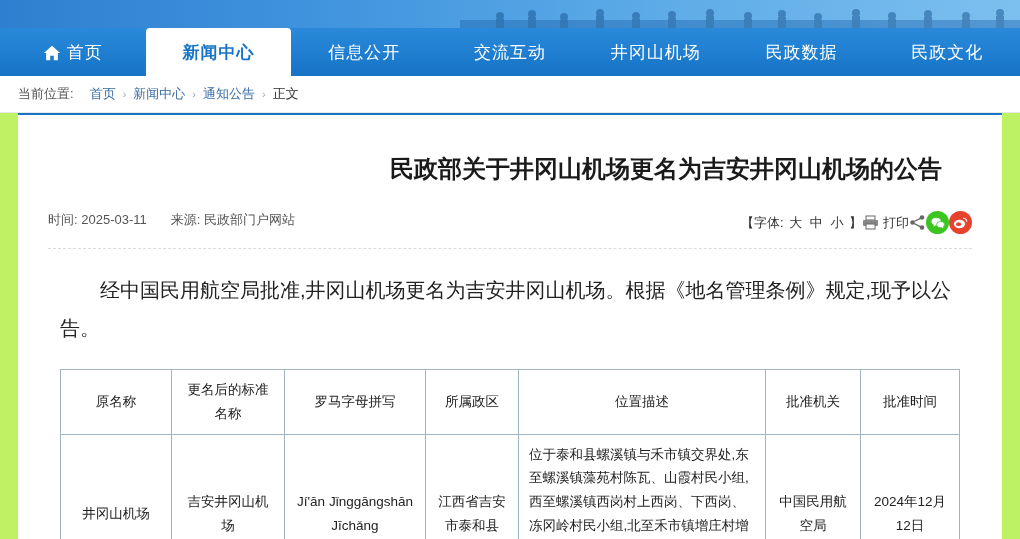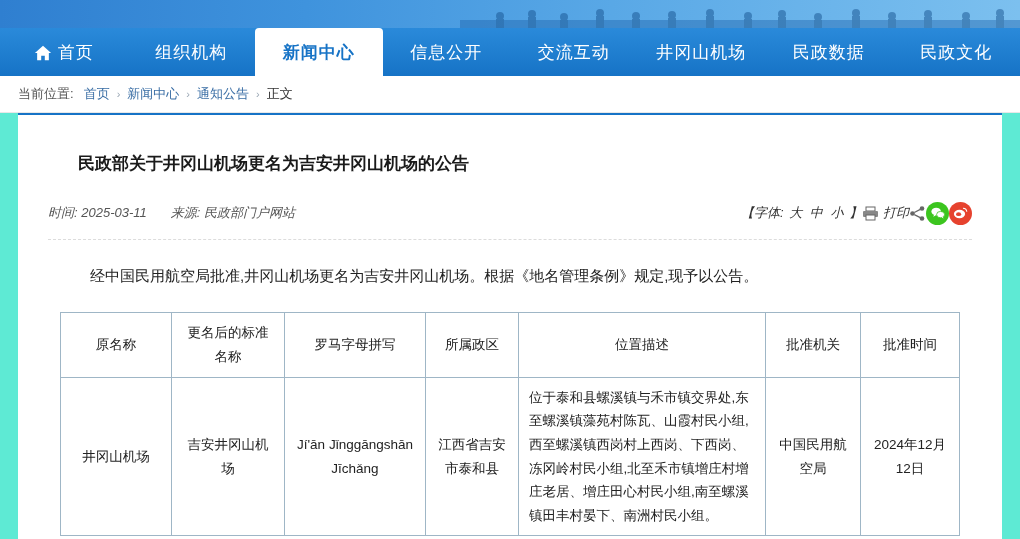--- a/index.html
+++ b/index.html
@@ -11,21 +11,21 @@
     height: 539px;
     overflow: hidden;
     font-family: "Liberation Sans", sans-serif;
     background: #ffffff;
     color: #333;
   }
   .page {
     position: relative;
     width: 1020px;
     height: 539px;
-    background: #5eead4;
+    background: #bef264;
   }
 
   
   .banner {
     position: relative;
     height: 28px;
     background: linear-gradient(to right, #2f7fd0 0%, #3f93dd 30%, #59a8e6 60%, #7cc0ef 100%);
     overflow: hidden;
   }
   .banner-deco {
@@ -79,21 +79,21 @@
     display: flex;
     align-items: center;
     padding-left: 18px;
     font-size: 13px;
     color: #555;
     background: #ffffff;
     border-bottom: 1px solid #e8e8e8;
   }
   .crumb-bar .label {
     color: #555;
-    margin-right: 10px;
+    margin-right: 16px;
   }
   .crumb-link {
     color: #3a6ea5;
     text-decoration: none;
     cursor: pointer;
   }
   .crumb-sep {
     margin: 0 7px;
     color: #9aa7b4;
     font-size: 11px;
@@ -103,37 +103,36 @@
   }
 
   
   .content {
     margin: 0 18px;
     border-top: 2px solid #1673c6;
     background: #ffffff;
     padding: 0 0 10px 0;
   }
   .article-title {
-    text-align: left;
-    font-size: 17px;
+    text-align: right;
+    font-size: 24px;
     font-weight: bold;
     color: #1a1a1a;
     margin: 38px 60px 0 60px;
     line-height: 1.35;
   }
 
   .meta-row {
     display: flex;
-    align-items: center;
+    align-items: flex-start;
     margin: 26px 30px 0 30px;
     font-size: 13px;
     color: #555;
     position: relative;
     padding-bottom: 14px;
-    font-style: italic;
   }
   .meta-left {
     display: flex;
     gap: 24px;
   }
   .meta-right {
     margin-left: auto;
     display: flex;
     align-items: center;
   }
@@ -174,21 +173,21 @@
     background: #e6422e;
   }
 
   .divider {
     border-top: 1px dashed #dcdcdc;
     margin: 0 30px;
   }
 
   .body-text {
     margin: 22px 42px 0 42px;
-    font-size: 15px;
+    font-size: 20px;
     line-height: 1.9;
     color: #222;
     text-indent: 2em;
   }
 
   
   table.info {
     margin: 22px 42px 0 42px;
     border-collapse: collapse;
     width: calc(100% - 84px);
@@ -266,23 +265,20 @@
 
   <div class="nav">
     <div class="nav-item home">
       <span class="home-icon">
         <svg viewBox="0 0 20 20" width="18" height="18">
           <path d="M10 2 L19 10 L16.5 10 L16.5 18 L12 18 L12 13 L8 13 L8 18 L3.5 18 L3.5 10 L1 10 Z" fill="#ffffff"></path>
         </svg>
       </span>
       <span>首页</span>
     </div>
-    <div class="nav-item">
-      <span>组织机构</span>
-    </div>
     <div class="nav-item active">
       <span>新闻中心</span>
     </div>
     <div class="nav-item">
       <span>信息公开</span>
     </div>
     <div class="nav-item">
       <span>交流互动</span>
     </div>
     <div class="nav-item">

